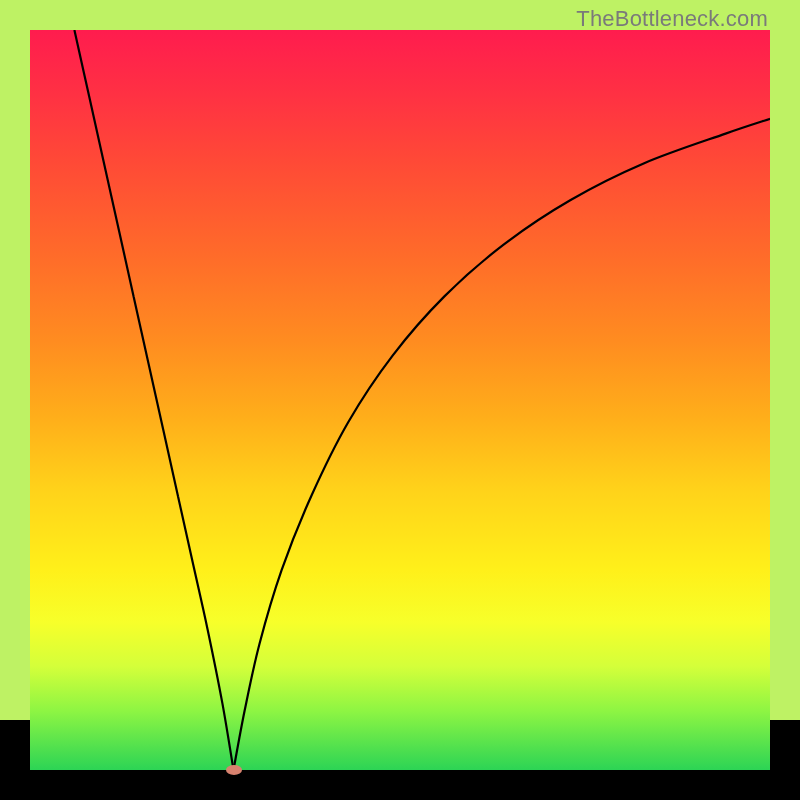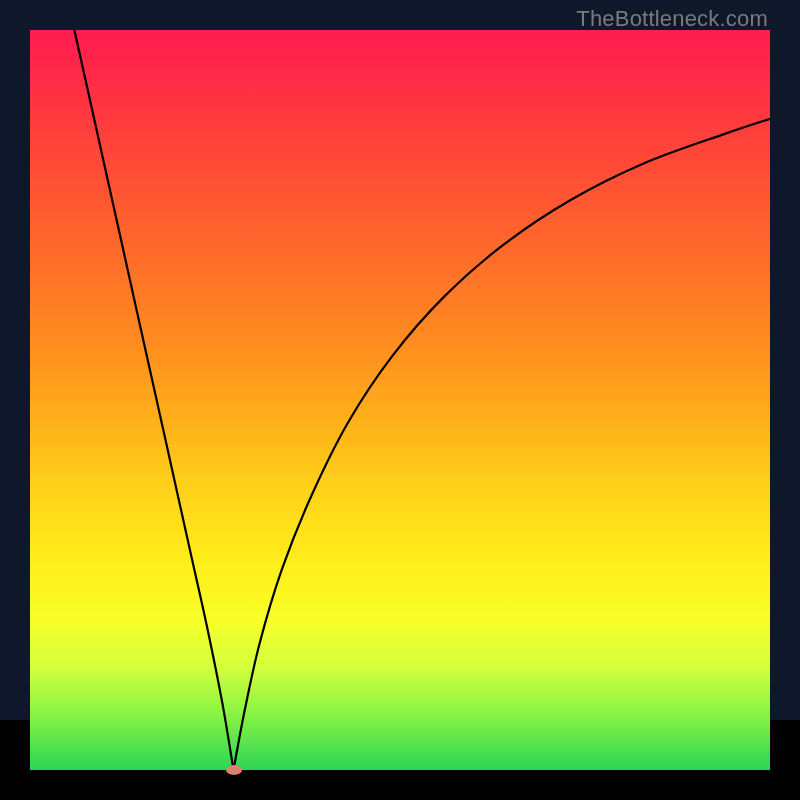--- a/index.html
+++ b/index.html
@@ -8,21 +8,21 @@
     width: 800px;
     height: 800px;
     overflow: hidden;
     background: #000;
     font-family: Arial, Helvetica, sans-serif;
   }
   .frame {
     position: relative;
     width: 800px;
     height: 720px;
-    background: #0f172a;
+    background: #bef264;
   }
   .plot {
     position: absolute;
     left: 30px;
     top: 30px;
     width: 740px;
     height: 740px;
     
     background: linear-gradient(to bottom,
       #ff1c4e 0%,

